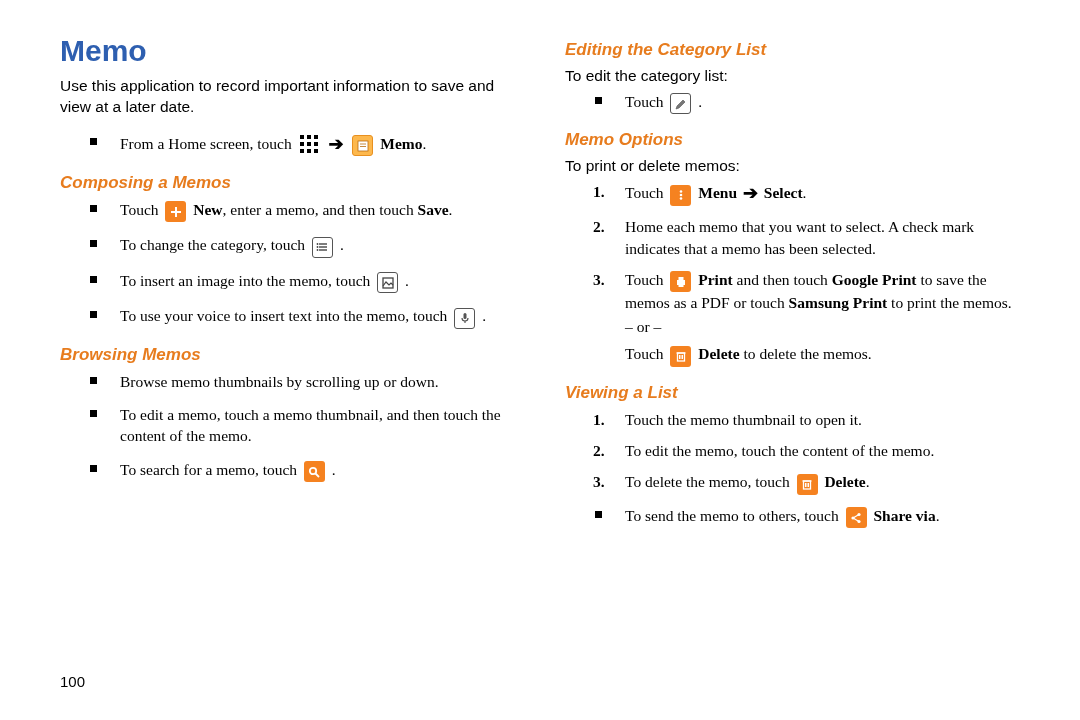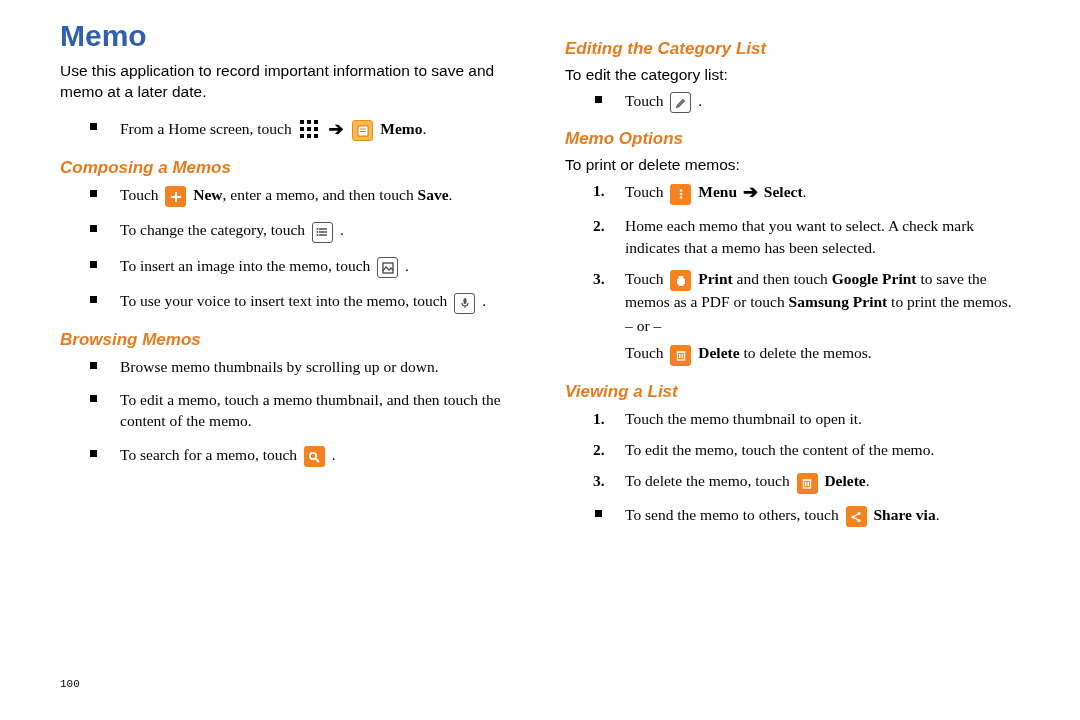--- a/index.html
+++ b/index.html
@@ -8,21 +8,21 @@
     font-family: Arial, Helvetica, sans-serif;
     font-size: 15.5px;
     color: #000;
     background: #fff;
     width: 1080px;
     height: 720px;
     box-sizing: border-box;
   }
   .page {
     display: flex;
-    padding: 19px 50px 0 60px;
+    padding: 34px 50px 0 60px;
     gap: 40px;
     height: 100%;
     box-sizing: border-box;
     position: relative;
     border-radius: 25px;
   }
   .col {
     flex: 1;
     min-width: 0;
   }
@@ -100,33 +100,33 @@
   .icon svg { display: block; }
   .icon.orange { background: #f58220; }
   .icon.grid { background: transparent; }
   .icon.memo { background: #fdb84d; border: 1px solid #e89020; box-sizing: border-box; }
   .icon.outline { background: #fff; border: 1.5px solid #555; box-sizing: border-box; }
   .arrow-glyph { font-weight: bold; font-size: 18px; vertical-align: -1px; padding: 0 2px;}
   .pagenum {
     position: absolute;
     bottom: 30px;
     left: 60px;
-    font-size: 11px;
-    font-family: Liberation Mono, monospace;
+    font-size: 15px;
+    font-family: Liberation Sans, sans-serif;
   }
   .sub-or { margin: 2px 0 6px 0; }
 </style>
 </head>
 <body>
 
 <div class="page">
 
   <div class="col">
     <h1 class="page-title">Memo</h1>
-    <p class="intro">Use this application to record important information to save and memo at a later date.</p>
+    <p class="intro">Use this application to record important information to save and view at a later date.</p>
 
     <ul class="bullets">
       <li>
         <span>From a Home screen, touch </span>
         <span class="icon grid">
           <svg width="18" height="18" viewBox="0 0 18 18">
               <g fill="#000">
                 <rect x="0" y="0" width="4" height="4"></rect>
                 <rect x="7" y="0" width="4" height="4"></rect>
                 <rect x="14" y="0" width="4" height="4"></rect>
@@ -214,21 +214,21 @@
               <circle cx="6" cy="6" r="3.2" fill="none" stroke="#fff" stroke-width="1.8"></circle>
               <line x1="8.5" y1="8.5" x2="12" y2="12" stroke="#fff" stroke-width="1.8"></line>
             </svg>
         </span>
         <span>.</span>
       </li>
     </ul>
   </div>
 
   <div class="col">
-    <h2 class="sub" style="margin-top:20px">Editing the Category List</h2>
+    <h2 class="sub" style="margin-top:6px">Editing the Category List</h2>
     <p class="intro" style="margin-bottom:4px">To edit the category list:</p>
     <ul class="bullets">
       <li>
         <span>Touch </span>
         <span class="icon outline">
           <svg width="14" height="14" viewBox="0 0 14 14">
               <path d="M2 12l1-3 6-6 2 2-6 6z" fill="#777" stroke="#555" stroke-width="0.6"></path>
             </svg>
         </span>
         <span>.</span>

